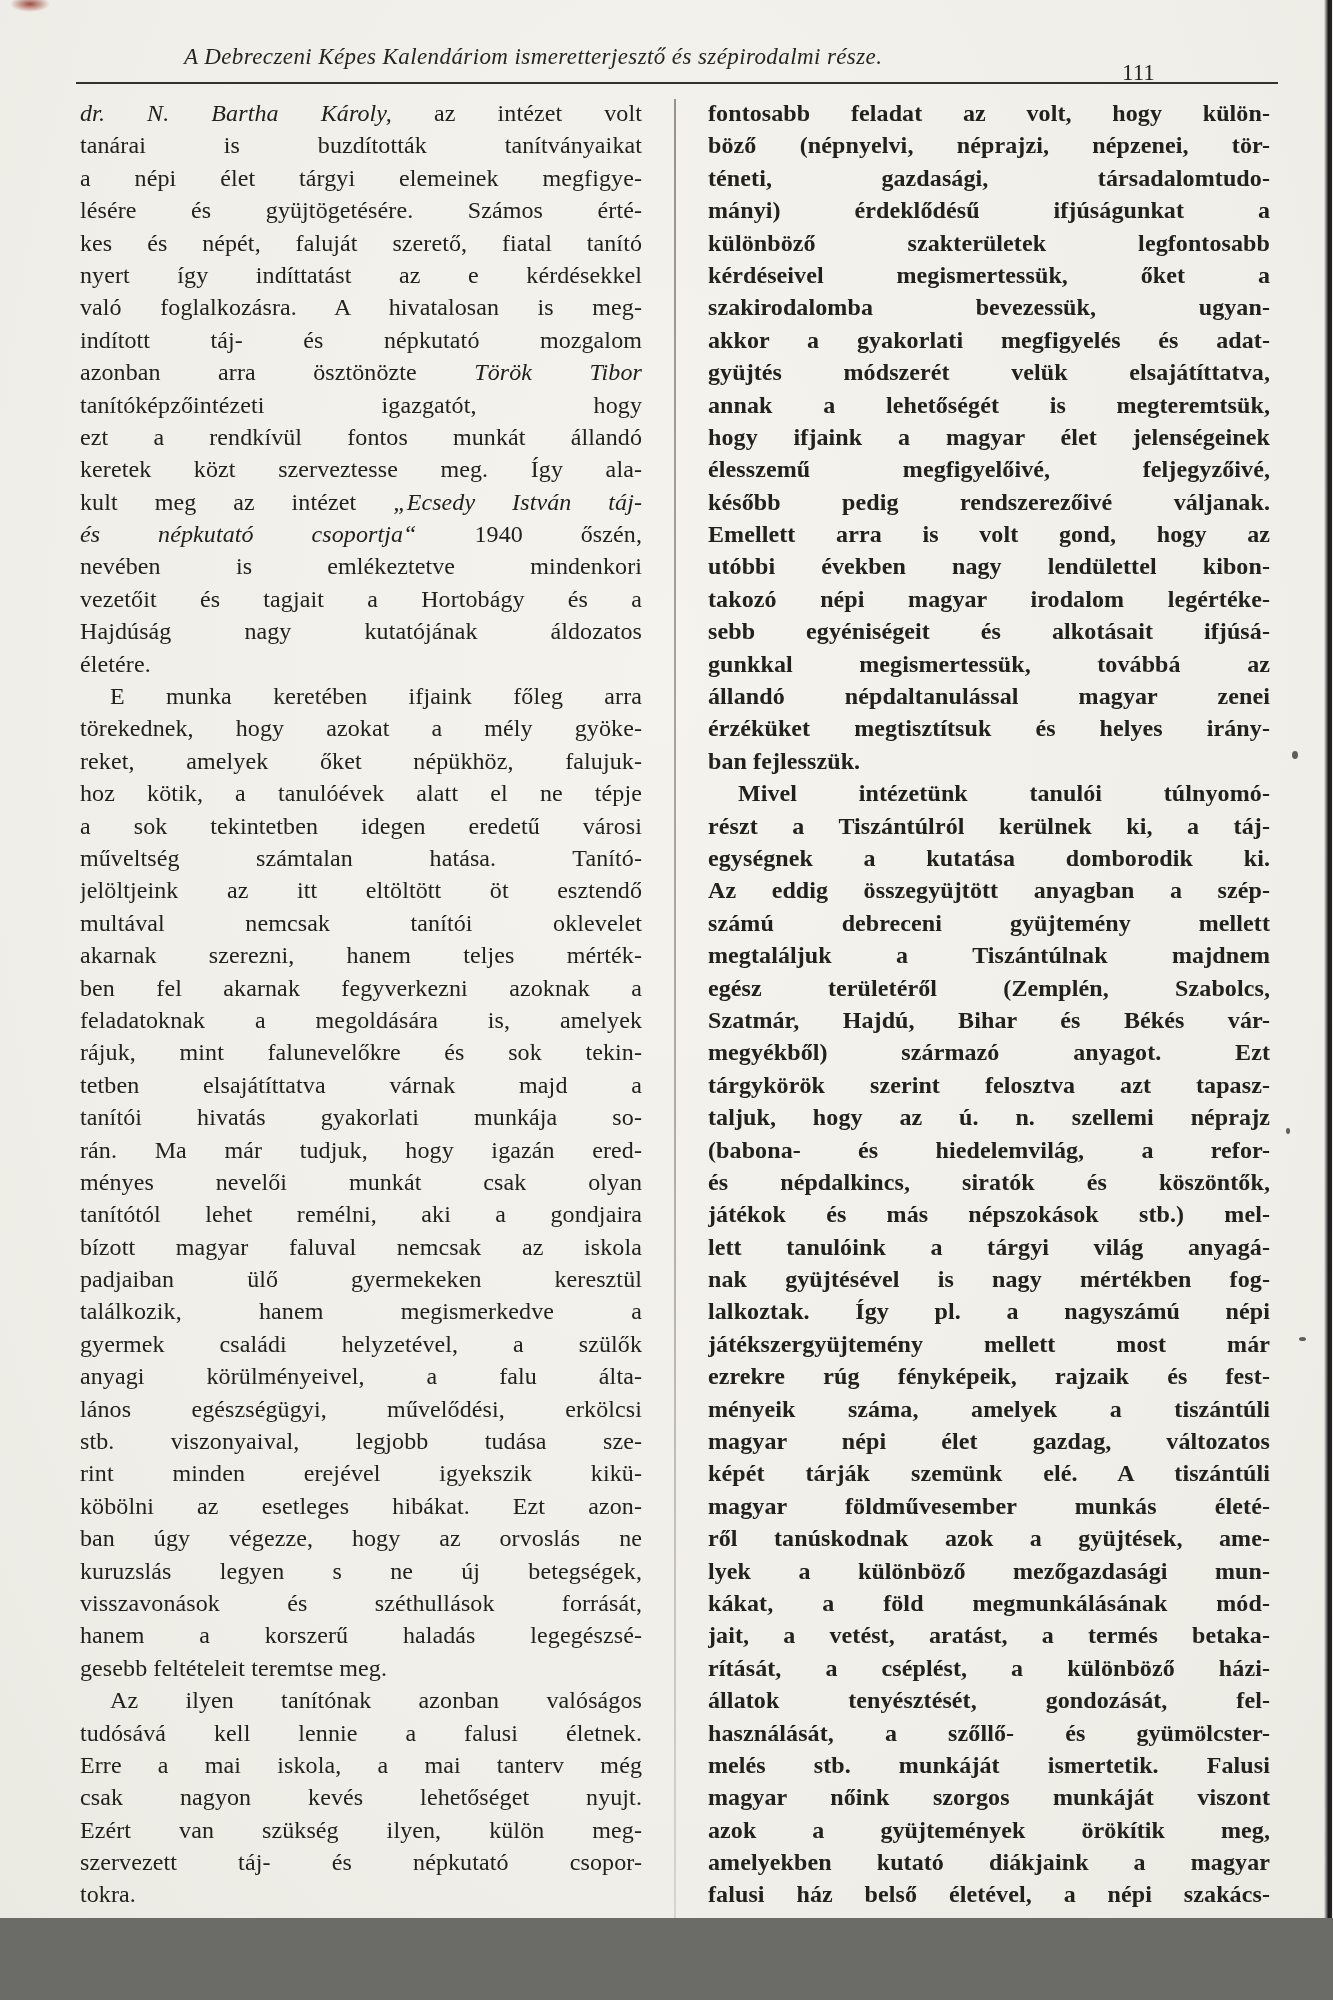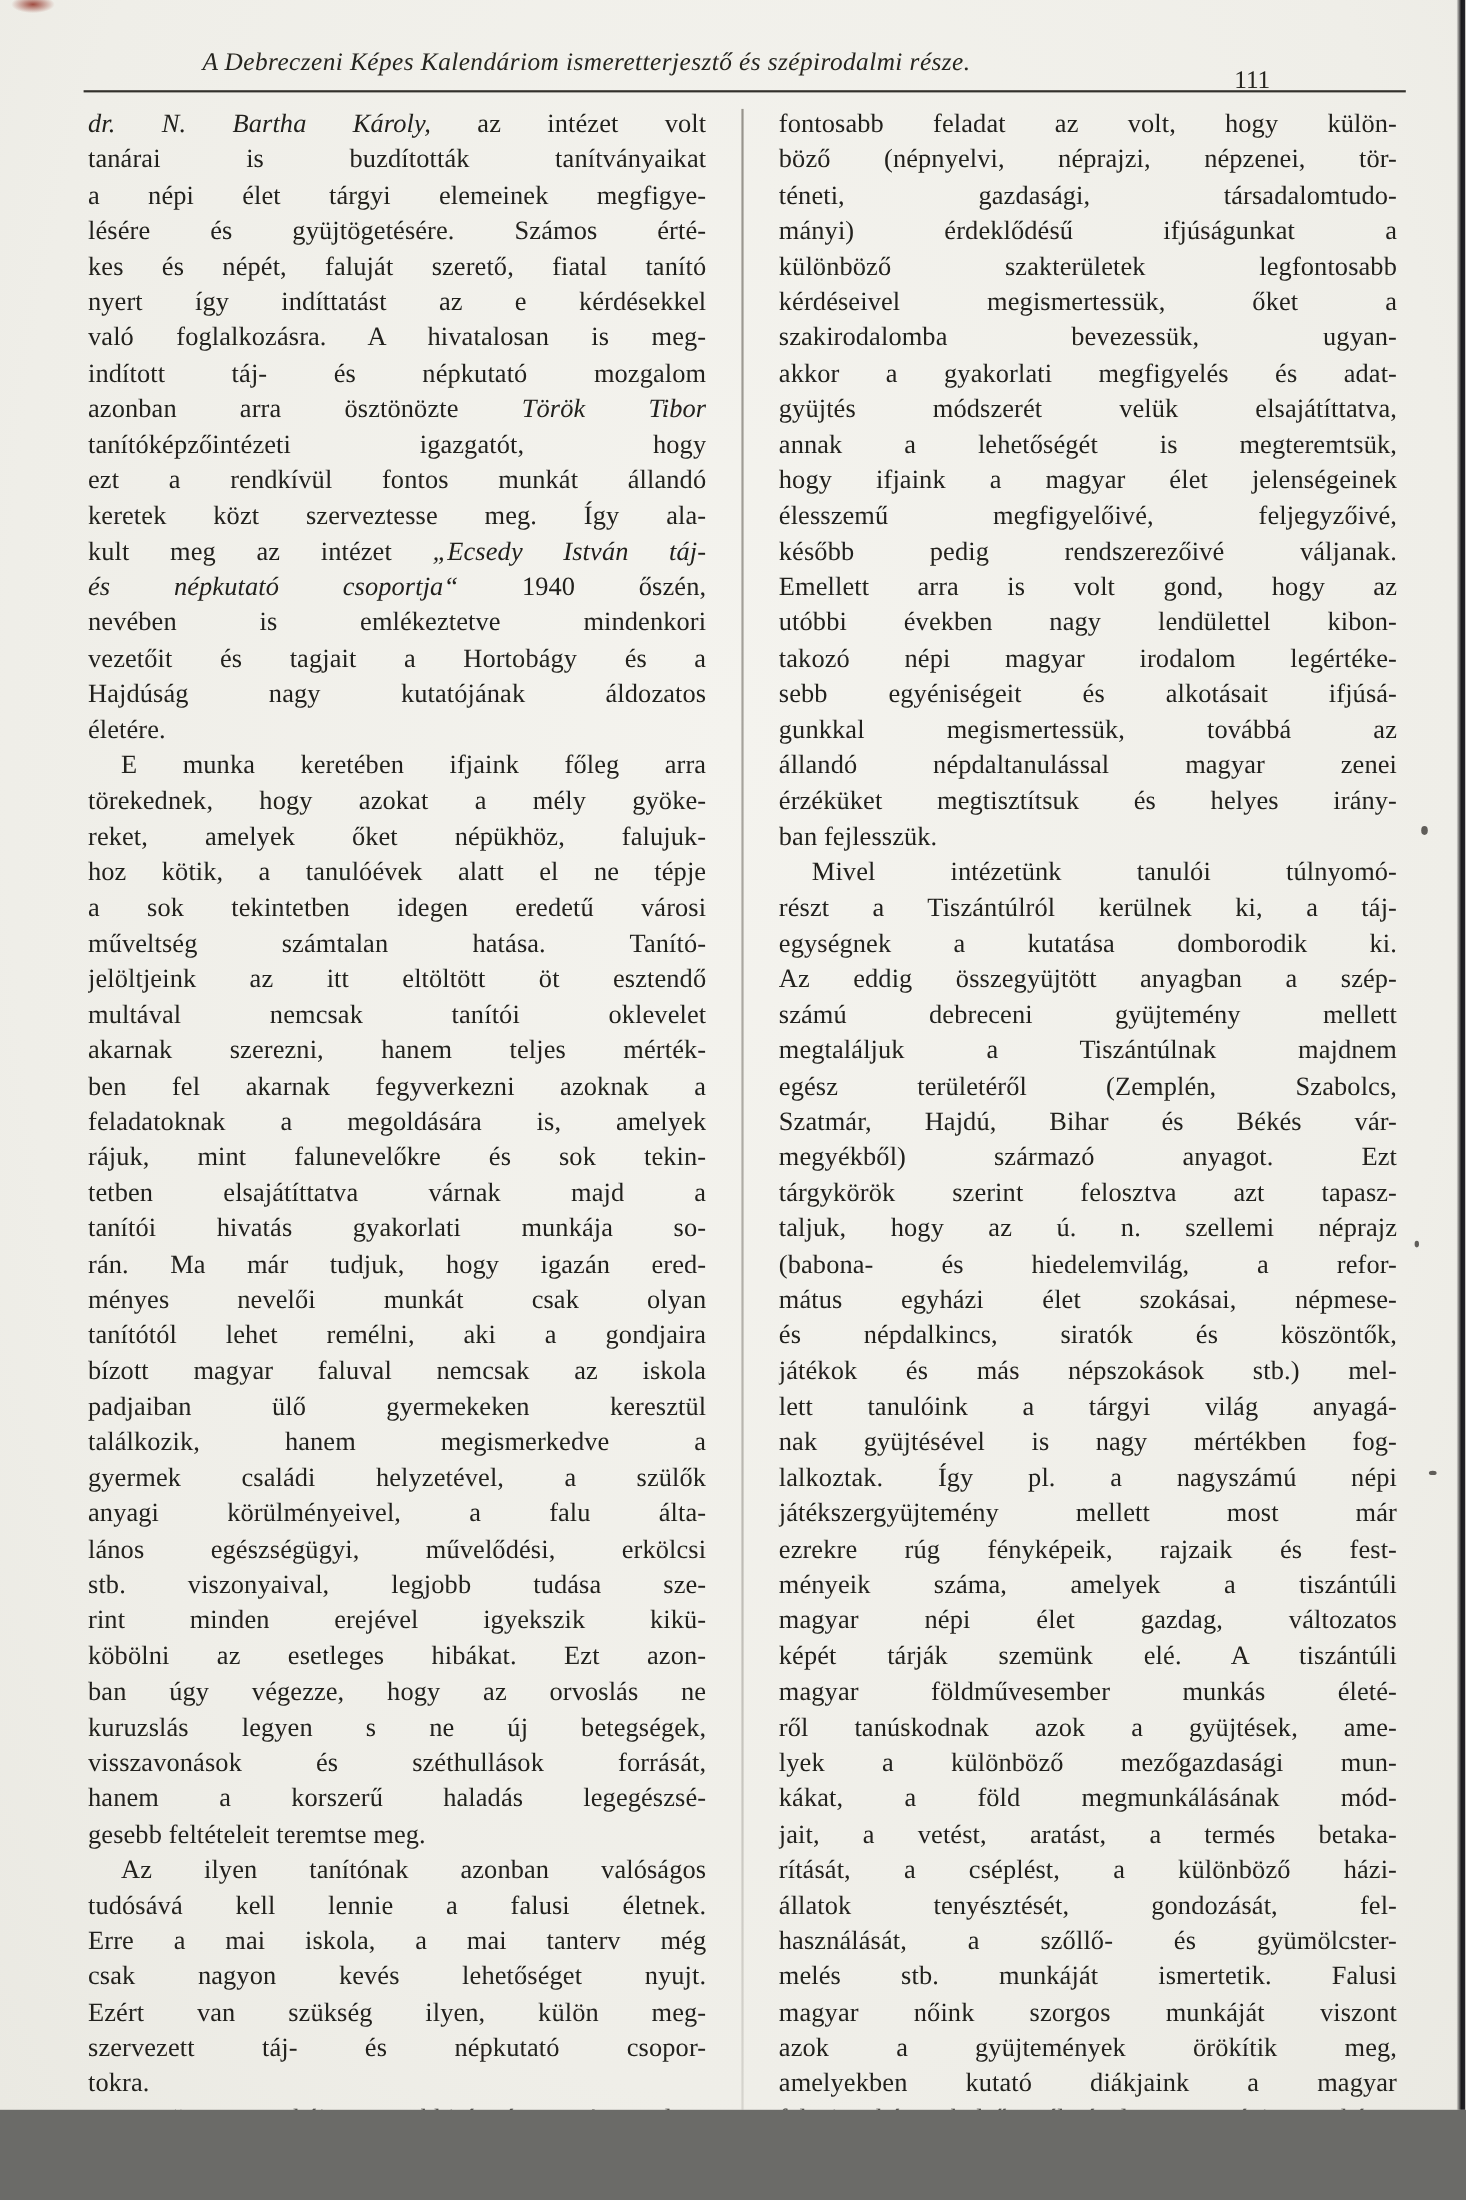--- a/index.html
+++ b/index.html
@@ -27,21 +27,21 @@
   .page-number { position: absolute; left: 1042px; top: 16px; font-size: 23px; color: #26251f; }
   .header-rule {
     position: absolute; top: 82px; left: 76px; width: 1202px; height: 0;
     border-top: 2px solid #33312c;
   }
 
   
   .columns { position: absolute; top: 97px; left: 80px; width: 1190px; height: 1890px; }
   .col { position: absolute; top: 0; width: 562px; height: 1890px; overflow: hidden; }
   .col-left  { left: 0; }
-  .col-right { left: 628px; }
+  .col-right { left: 628px; font-weight: bold; }
 
   .column-divider {
     position: absolute; left: 594px; top: 2px; width: 2px; height: 1884px;
     background: linear-gradient(to bottom,
       rgba(120,116,108,0.75) 0%,
       rgba(120,116,108,0.55) 55%,
       rgba(120,116,108,0.18) 100%);
   }
 
   .para { margin: 0; }
@@ -190,21 +190,20 @@
           <div class="line">egységnek a kutatása domborodik ki.</div>
           <div class="line">Az eddig összegyüjtött anyagban a szép-</div>
           <div class="line">számú debreceni gyüjtemény mellett</div>
           <div class="line">megtaláljuk a Tiszántúlnak majdnem</div>
           <div class="line">egész területéről (Zemplén, Szabolcs,</div>
           <div class="line">Szatmár, Hajdú, Bihar és Békés vár-</div>
           <div class="line">megyékből) származó anyagot. Ezt</div>
           <div class="line">tárgykörök szerint felosztva azt tapasz-</div>
           <div class="line">taljuk, hogy az ú. n. szellemi néprajz</div>
           <div class="line">(babona- és hiedelemvilág, a refor-</div>
-          <div class="line">mátus egyházi élet szokásai, népmese-</div>
           <div class="line">és népdalkincs, siratók és köszöntők,</div>
           <div class="line">játékok és más népszokások stb.) mel-</div>
           <div class="line">lett tanulóink a tárgyi világ anyagá-</div>
           <div class="line">nak gyüjtésével is nagy mértékben fog-</div>
           <div class="line">lalkoztak. Így pl. a nagyszámú népi</div>
           <div class="line">játékszergyüjtemény mellett most már</div>
           <div class="line">ezrekre rúg fényképeik, rajzaik és fest-</div>
           <div class="line">ményeik száma, amelyek a tiszántúli</div>
           <div class="line">magyar népi élet gazdag, változatos</div>
           <div class="line">képét tárják szemünk elé. A tiszántúli</div>

